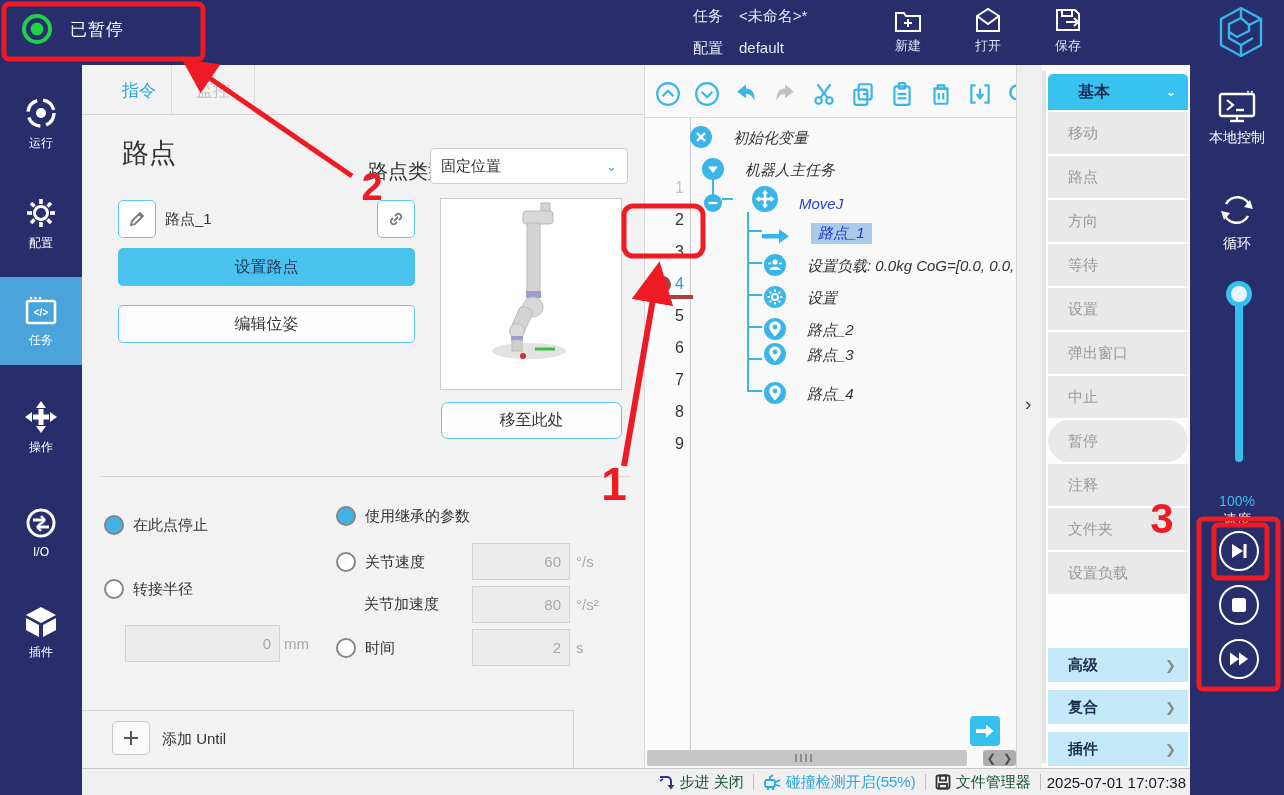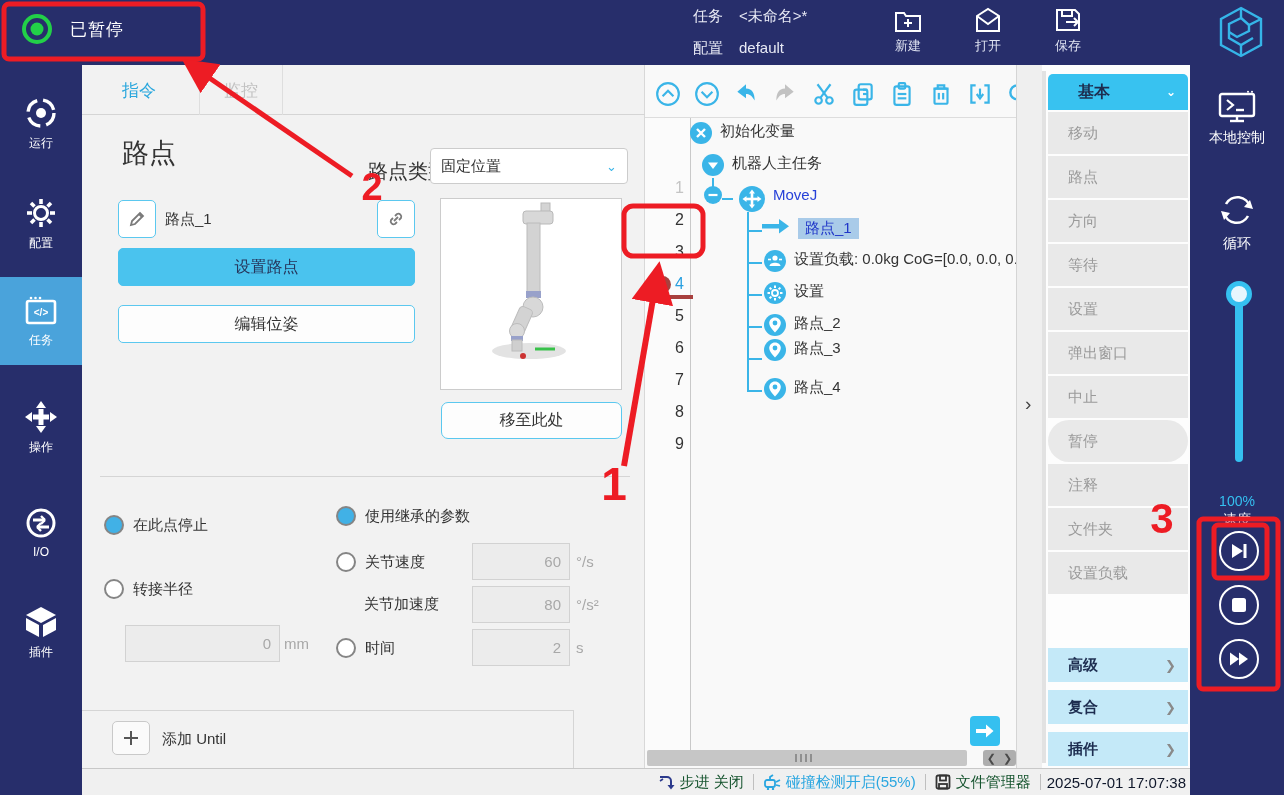--- a/index.html
+++ b/index.html
@@ -52,21 +52,21 @@
   
   #tree-panel{left:645px;top:65px;width:371px;height:703px;background:#f9f9f9;}
   #tree-toolbar{left:0;top:5px;width:371px;height:48px;border-bottom:1px solid #ddd;display:flex;align-items:center;gap:13px;padding-left:10px;}
   .ticon{cursor:pointer;flex:0 0 auto;}
   #numcol{left:0;top:53px;width:46px;height:632px;border-right:1px solid #c9c9c9;background:#fbfbfb;}
   .lnum{position:absolute;right:6px;width:30px;text-align:right;font-size:16px;color:#333;}
   .lnum.dim{color:#c4c4c4;}
   .lnum.cur{color:#2aa0e0;}
   #bp-dot{left:9px;width:17px;height:17px;border-radius:50%;background:#a8403e;}
   #bp-line{left:2px;width:46px;height:4px;background:#a8403e;}
-  .trow{position:absolute;height:26px;display:flex;align-items:flex-start;gap:8px;font-size:15px;color:#333;white-space:nowrap;cursor:pointer;}
+  .trow{position:absolute;height:26px;display:flex;align-items:flex-end;gap:21px;font-size:15px;color:#333;white-space:nowrap;cursor:pointer;font-style:italic;}
   .node{width:22px;height:22px;flex:0 0 auto;}
   .blue-t{color:#2741d8;}
   #sel-wp{background:#a9cbe9;padding:1px 7px;color:#2036c8;}
   .conn{position:absolute;background:#3ab5e8;}
   #next-btn{left:325px;top:651px;width:30px;height:30px;background:#35c0f0;border-radius:4px;display:flex;align-items:center;justify-content:center;cursor:pointer;}
   #hscroll{left:2px;top:685px;width:320px;height:16px;background:#c6c6c6;border-radius:2px;cursor:pointer;}
   #hgrip{left:150px;top:689px;width:20px;height:8px;background:repeating-linear-gradient(90deg,#8f8f8f 0 2px,transparent 2px 5px);}
   #hbtns{left:338px;top:685px;width:33px;height:16px;background:#aeaeae;border-radius:3px;color:#4a4a4a;display:flex;align-items:center;justify-content:center;gap:7px;font-size:11px;cursor:pointer;}
 
   
@@ -241,21 +241,21 @@
       <span class="lbl">插件</span>
     </div>
 
   </div>
 
   <div class="abs" id="main-panel">
     <div class="abs" id="tabbar">
       <div class="tab on" style="left:15px;">
           <span>指令</span>
         </div>
-      <div class="tab off" style="left:117px;justify-content:center;">
+      <div class="tab off" style="left:89px;justify-content:center;">
           <span>监控</span>
         </div>
     </div>
 
     <div class="abs" id="wp-title">路点</div>
     <div class="abs" id="wp-type-label">路点类型</div>
     <div class="abs" id="wp-type-dd">
       <span>固定位置</span>
       <span class="chev">⌄</span>
     </div>

